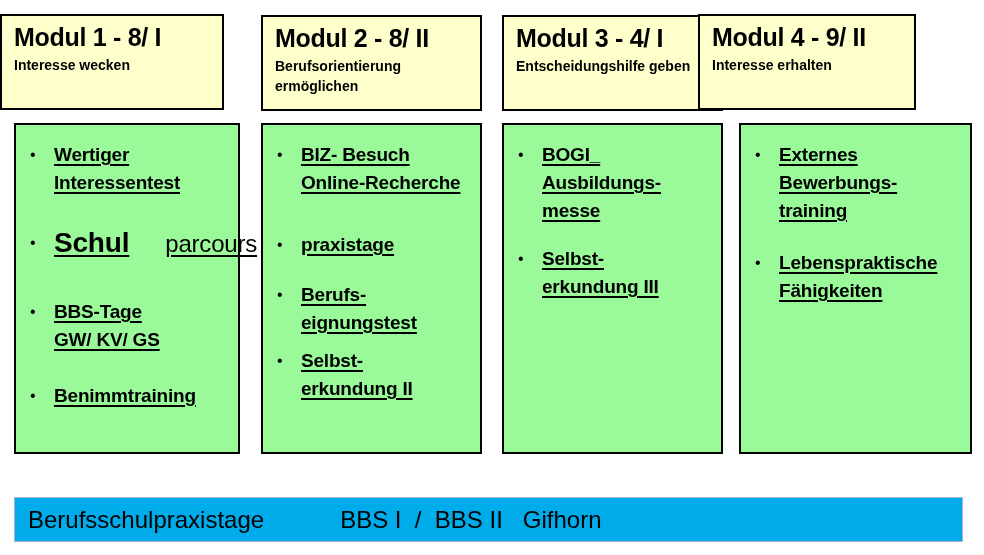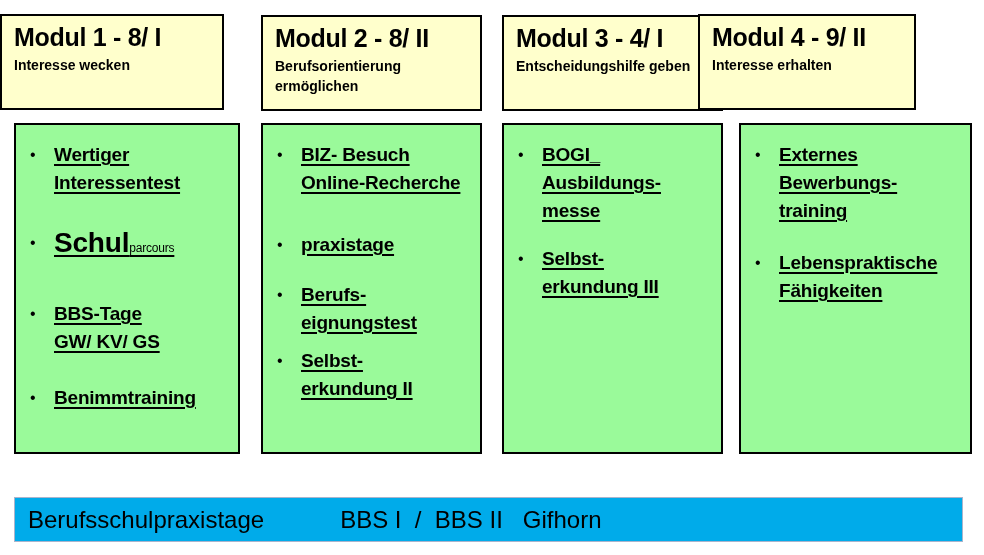--- a/index.html
+++ b/index.html
@@ -11,21 +11,21 @@
   .box { position:absolute; box-sizing:border-box; border:2px solid #000; }
   .header { background:#FFFFCC; padding:6px 10px 0 12px; }
   .header .title { font-size:25px; font-weight:bold; line-height:31px; white-space:pre; letter-spacing:-0.3px; }
   .header .subtitle { font-size:14px; font-weight:bold; line-height:20px; margin-top:2px; }
   .green { background:#9AFA9A; padding:16px 6px 0 14px; }
   .item { display:flex; align-items:flex-start; }
   .bullet { flex:0 0 24px; width:24px; font-size:16px; line-height:28px; }
   .txt { font-size:19px; font-weight:bold; line-height:28px; letter-spacing:-0.2px; }
   .line { display:block; text-decoration:underline; text-decoration-thickness:2px; text-underline-offset:3px; }
   .lead { font-size:28px; font-weight:bold; }
-  .rest { font-size:12px; font-weight:normal; }
+  .rest { font-size:24px; font-weight:normal;padding-left:36px; }
   .gap-32 { margin-bottom:32px; }
   .gap-38 { margin-bottom:38px; }
   .gap-28 { margin-bottom:28px; }
   .gap-34 { margin-bottom:34px; }
   .gap-22 { margin-bottom:22px; }
   .gap-10 { margin-bottom:10px; }
   .gap-20 { margin-bottom:20px; }
   .gap-24 { margin-bottom:24px; }
   .footer {
     position:absolute; left:14px; top:497px; width:949px; height:45px;

